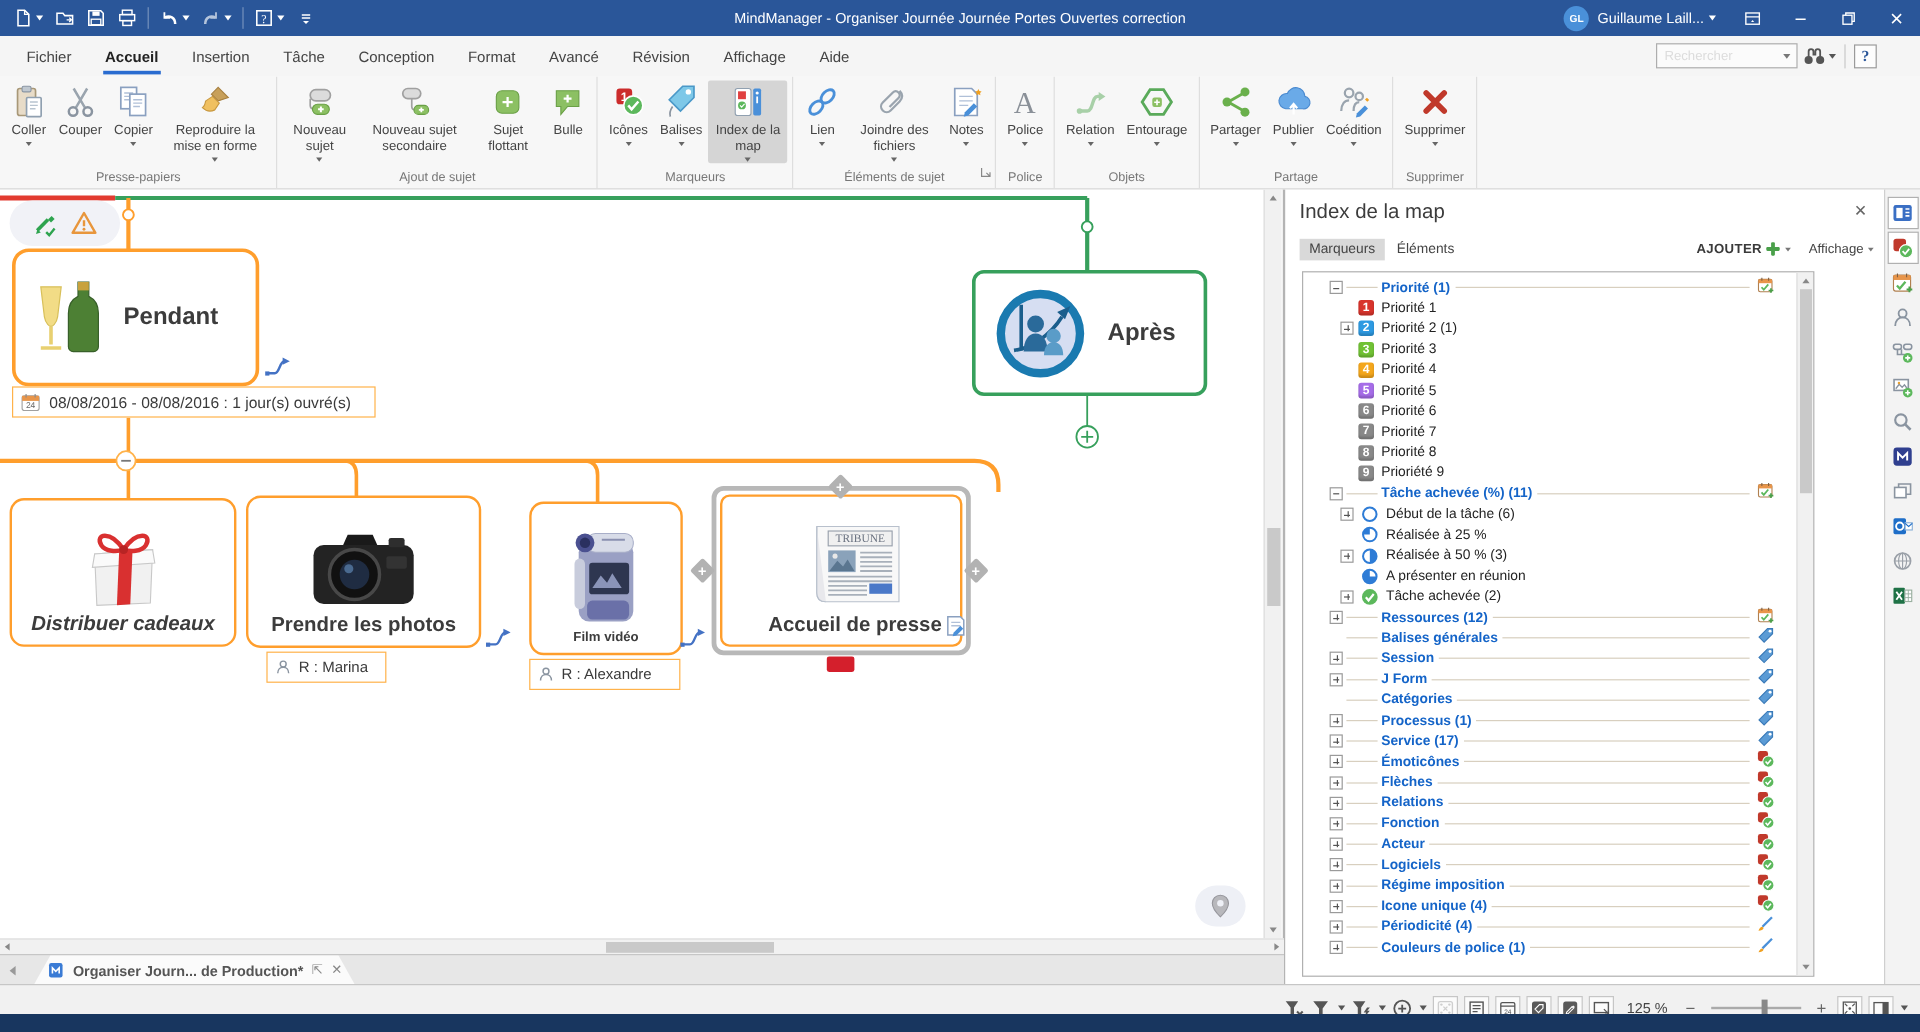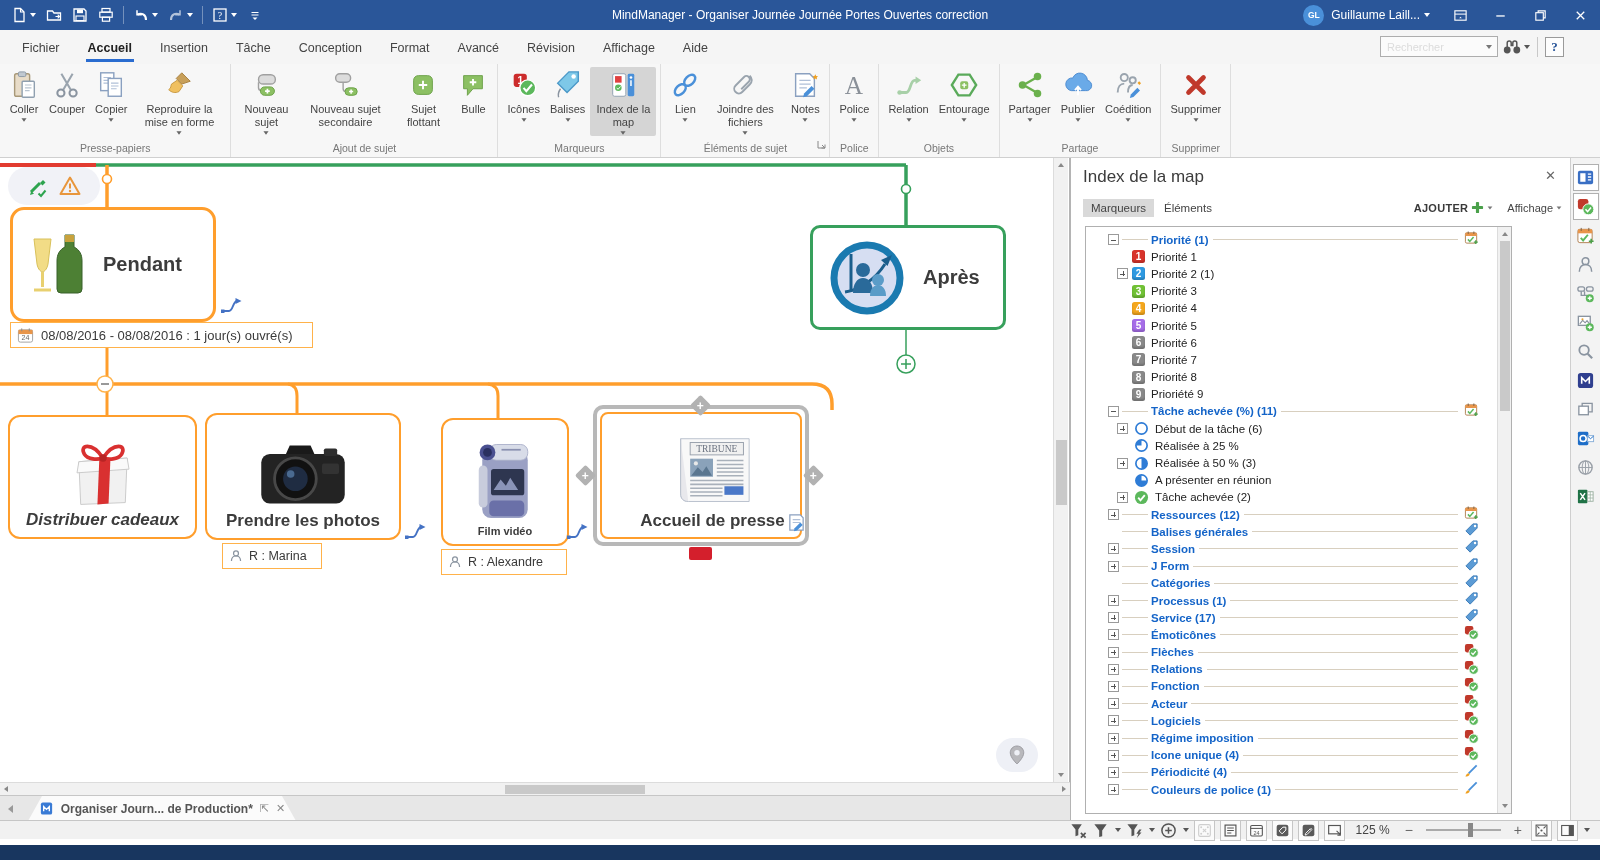--- a/index.html
+++ b/index.html
@@ -76,21 +76,21 @@
   #hthumb { position:absolute; left:505px; top:2px; width:140px; height:9px; background:#c9c9c9; }
 
   
   #tabbar { position:absolute; left:0; top:795px; width:1070px; height:25px; background:#e7e7e7; border-top:1px solid #c6c6c6; }
   #doc-tab { position:absolute; left:28px; top:0; width:268px; height:25px; background:#fbfbfb; clip-path:polygon(14px 0, calc(100% - 14px) 0, 100% 100%, 0 100%); display:flex; align-items:center; justify-content:center; gap:7px; }
   #doc-tab .ic svg { width:15px; height:15px; }
   #doc-tab-label { font-size:12px; font-weight:bold; color:#555; }
   .tab-mini { color:#888; font-size:11px; }
 
   
-  #statusbar { position:absolute; left:0; top:820px; width:1600px; height:19px; background:#f1f1f1; border-top:1px solid #c6c6c6; display:flex; align-items:center; justify-content:flex-end; padding-right:10px; gap:5px; }
+  #statusbar { position:absolute; left:0; top:820px; width:1600px; height:39px; background:#f1f1f1; border-top:1px solid #c6c6c6; display:flex; align-items:center; justify-content:flex-end; padding-right:10px; gap:5px; }
   .st-ic { display:flex; align-items:center; }
   .st-ic svg { width:17px; height:17px; }
   .st-box { width:21px; height:21px; border:1px solid #c6c6c6; background:#fbfbfb; display:flex; align-items:center; justify-content:center; }
   .st-box svg { width:15px; height:15px; }
   .st-caret { color:#555; margin-left:1px; }
   #zoom-label { font-size:12px; color:#444; margin:0 6px; white-space:nowrap; }
   .zbtn { font-size:14px; color:#666; padding:0 4px; }
   #zoom-track { width:75px; height:2px; background:#aaa; position:relative; margin:0 4px; }
   #zoom-thumb { position:absolute; left:42px; top:-6px; width:5px; height:14px; background:#888; }
   #bottom-strip { position:absolute; left:0; top:845px; width:1600px; height:15px; background:#18365f; }

